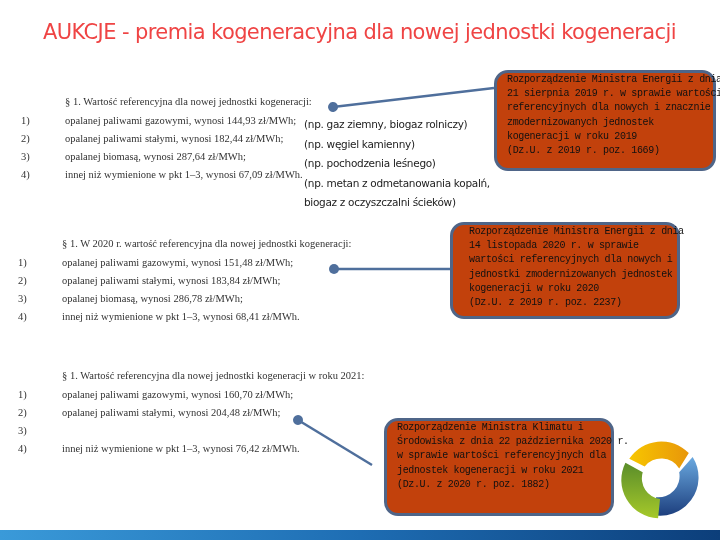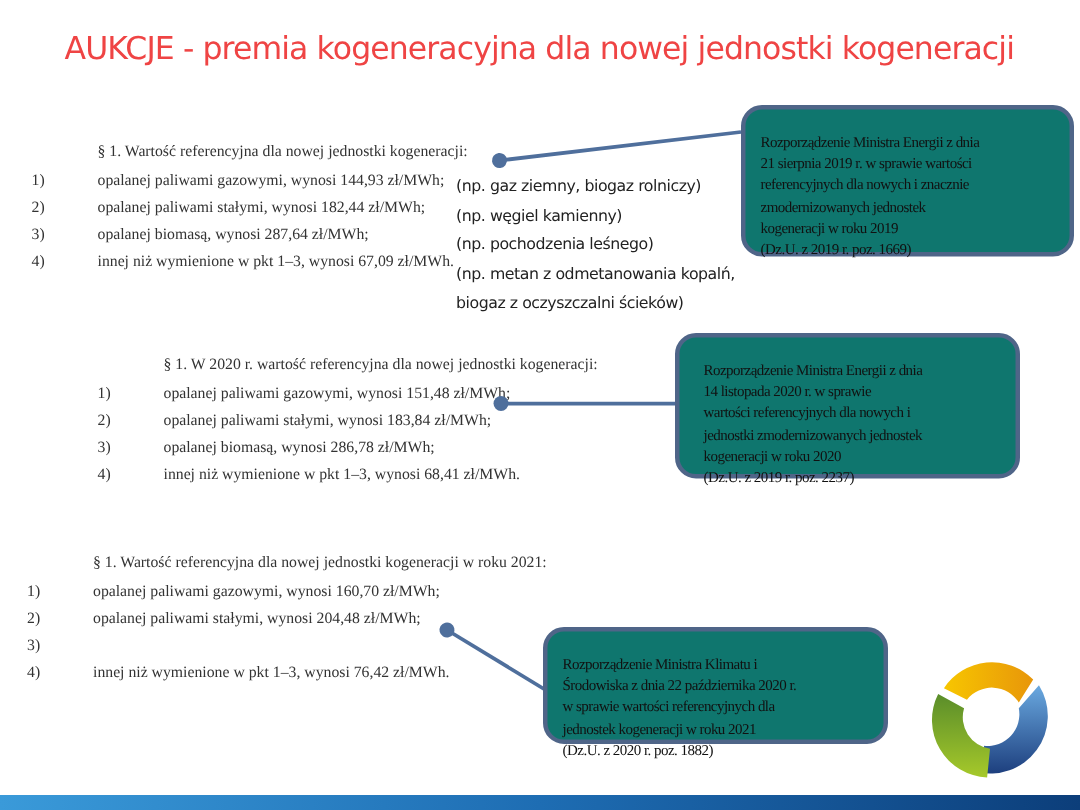--- a/index.html
+++ b/index.html
@@ -23,23 +23,23 @@
   .block .item { display: flex; white-space: nowrap; height: 18px; align-items: center; }
   .block .num { width: 62px; padding-left: 18px; box-sizing: border-box; }
   .examples {
     position: absolute; left: 304px; top: 115px;
     font-family: "DejaVu Sans", sans-serif; font-size: 10.5px; letter-spacing: -0.3px;
     color: #222; line-height: 19.5px;
   }
   .callout {
     position: absolute; box-sizing: border-box;
     border: 3px solid #4f6588; border-radius: 14px;
-    background: #0f766e;
-    font-family: Liberation Serif, serif; font-size: 10px; letter-spacing: -0.35px;
-    color: #111; line-height: 14.2px; padding: 16px 8px 3px 10px;
+    background: #c2410c;
+    font-family: Liberation Mono, monospace; font-size: 10px; letter-spacing: -0.35px;
+    color: #111; line-height: 14.2px; padding: 0 8px 3px 10px;
   }
   .callout div { white-space: nowrap; }
   svg.arrows { position: absolute; left: 0; top: 0; }
   .logo { position: absolute; left: 612px; top: 430px; width: 96px; height: 96px; }
   .footer-bar {
     position: absolute; left: 0; top: 530px; width: 720px; height: 10px;
     background: linear-gradient(to right, #3a9ad9, #1e6db3 50%, #0c3e7a);
   }
 </style>
 </head>
@@ -68,21 +68,21 @@
 </div>
 
 <div class="examples">
   <div>(np. gaz ziemny, biogaz rolniczy)</div>
   <div>(np. węgiel kamienny)</div>
   <div>(np. pochodzenia leśnego)</div>
   <div>(np. metan z odmetanowania kopalń,</div>
   <div>biogaz z oczyszczalni ścieków)</div>
 </div>
 
-<div class="block" style="left:0; top:238px;padding-left:47px;">
+<div class="block" style="left:0; top:238px;">
   <div class="head">§ 1. W 2020 r. wartość referencyjna dla nowej jednostki kogeneracji:</div>
   <div class="item">
       <span class="num">1)</span>
       <span>opalanej paliwami gazowymi, wynosi 151,48 zł/MWh;</span>
     </div>
   <div class="item">
       <span class="num">2)</span>
       <span>opalanej paliwami stałymi, wynosi 183,84 zł/MWh;</span>
     </div>
   <div class="item">
@@ -136,21 +136,21 @@
 
 <div class="callout" style="left:450px; top:222px; width:230px; height:97px; padding-left:16px;">
   <div>Rozporządzenie Ministra Energii z dnia</div>
   <div>14 listopada 2020 r. w sprawie</div>
   <div>wartości referencyjnych dla nowych i</div>
   <div>jednostki zmodernizowanych jednostek</div>
   <div>kogeneracji w roku 2020</div>
   <div>(Dz.U. z 2019 r. poz. 2237)</div>
 </div>
 
-<div class="callout" style="left:362px; top:418px; width:230px; height:78px;">
+<div class="callout" style="left:384px; top:418px; width:230px; height:98px;">
   <div>Rozporządzenie Ministra Klimatu i</div>
   <div>Środowiska z dnia 22 października 2020 r.</div>
   <div>w sprawie wartości referencyjnych dla</div>
   <div>jednostek kogeneracji w roku 2021</div>
   <div>(Dz.U. z 2020 r. poz. 1882)</div>
 </div>
 
 <svg class="logo" viewBox="0 0 100 100">
   <defs>
     <linearGradient id="gy" x1="0" y1="0" x2="1" y2="0">

